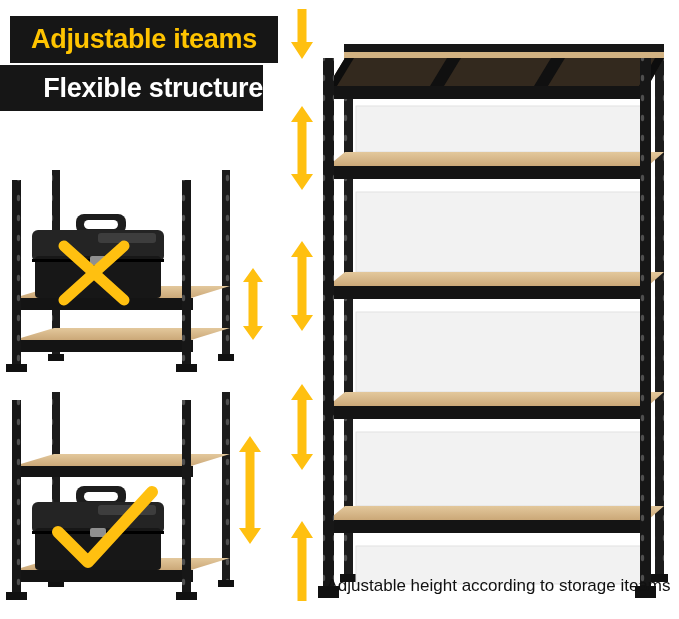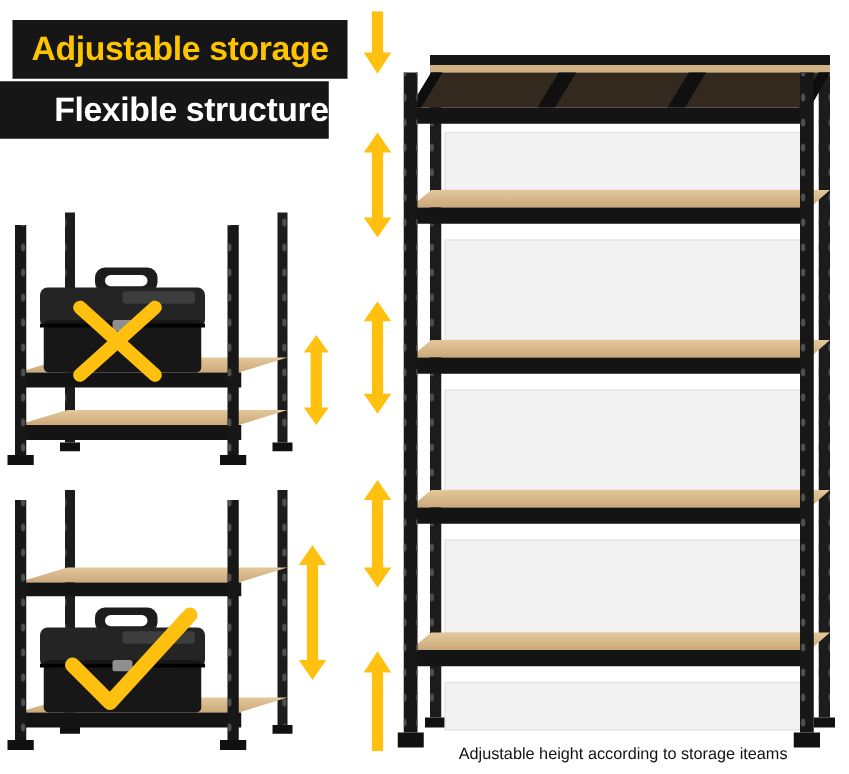--- a/index.html
+++ b/index.html
@@ -4,42 +4,42 @@
 <style>
   html,body{margin:0;padding:0;background:#fff;}
   .stage{position:relative;width:679px;height:619px;background:#ffffff;overflow:hidden;
          font-family:"Liberation Sans",sans-serif;}
   .badge{position:absolute;background:#161616;display:flex;align-items:center;justify-content:center;
          font-weight:bold;font-size:27px;letter-spacing:-0.3px;white-space:nowrap;}
   .badge1{left:10px;top:16px;width:268px;height:47px;color:#FFC400;}
   .badge2{left:0px;top:65px;width:263px;height:46px;color:#ffffff;justify-content:flex-end;}
   .arrow{position:absolute;}
   .fig{position:absolute;}
-  .caption{position:absolute;left:320px;top:595px;width:357px;text-align:center;
-           font-size:13px;color:#111111;}
+  .caption{position:absolute;left:320px;top:576px;width:357px;text-align:center;
+           font-size:17px;color:#111111;}
 </style>
 </head>
 <body>
 
 <div class="stage">
 
   <svg width="0" height="0" style="position:absolute" aria-hidden="true">
     <defs>
       <pattern id="holes" width="11" height="20" patternUnits="userSpaceOnUse">
         <ellipse cx="5.5" cy="10" rx="1.7" ry="3.2" fill="#4f4f4f"></ellipse>
       </pattern>
       <linearGradient id="woodG" x1="0" y1="0" x2="0" y2="1">
         <stop offset="0" stop-color="#E3C89C"></stop>
         <stop offset="1" stop-color="#CBA878"></stop>
       </linearGradient>
     </defs>
   </svg>
 
   <div class="badge badge1">
-    <span>Adjustable storage</span>
+    <span>Adjustable iteams</span>
   </div>
   <div class="badge badge2">
     <span>Flexible structure</span>
   </div>
 
   <svg class="arrow" style="left:289px;top:9px" width="26" height="50" viewBox="0 0 26 50">
     <polygon points="8.5,0 8.5,33 2,33 13,50 24,33 17.5,33 17.5,0" fill="#FFC010"></polygon>
   </svg>
   <svg class="arrow" style="left:289px;top:106px" width="26" height="84" viewBox="0 0 26 84">
     <polygon points="13,0 2,16 8.5,16 8.5,68 2,68 13,84 24,68 17.5,68 17.5,16 24,16" fill="#FFC010"></polygon>

